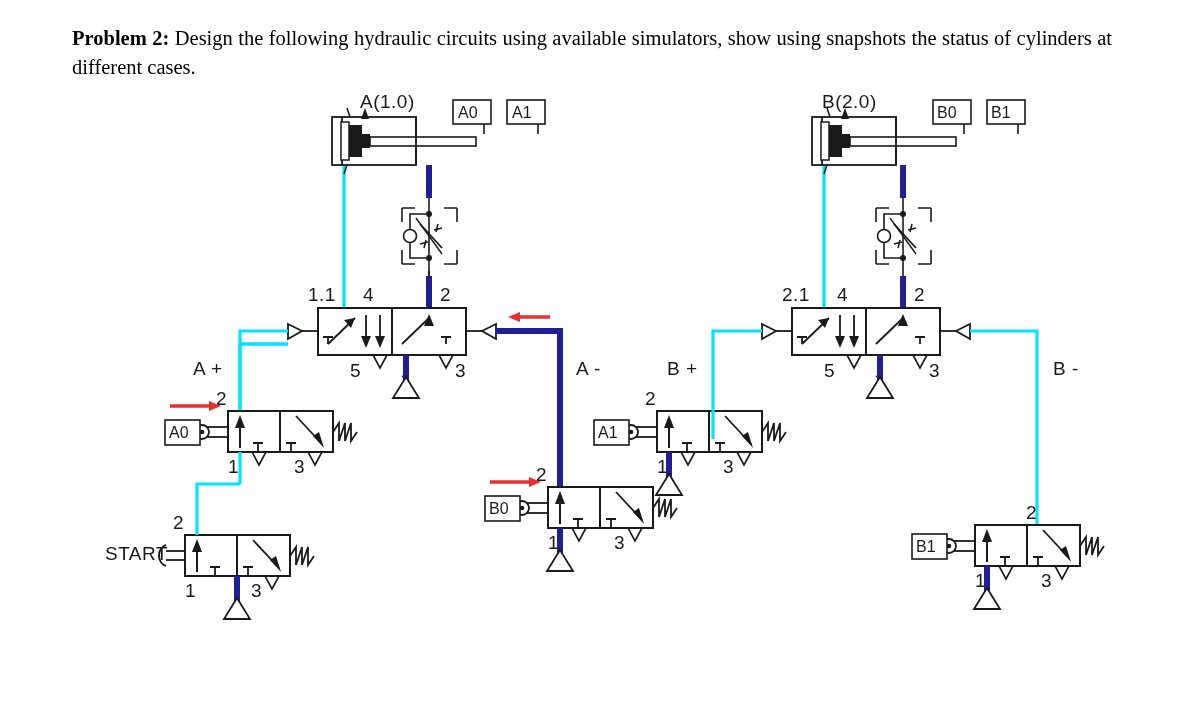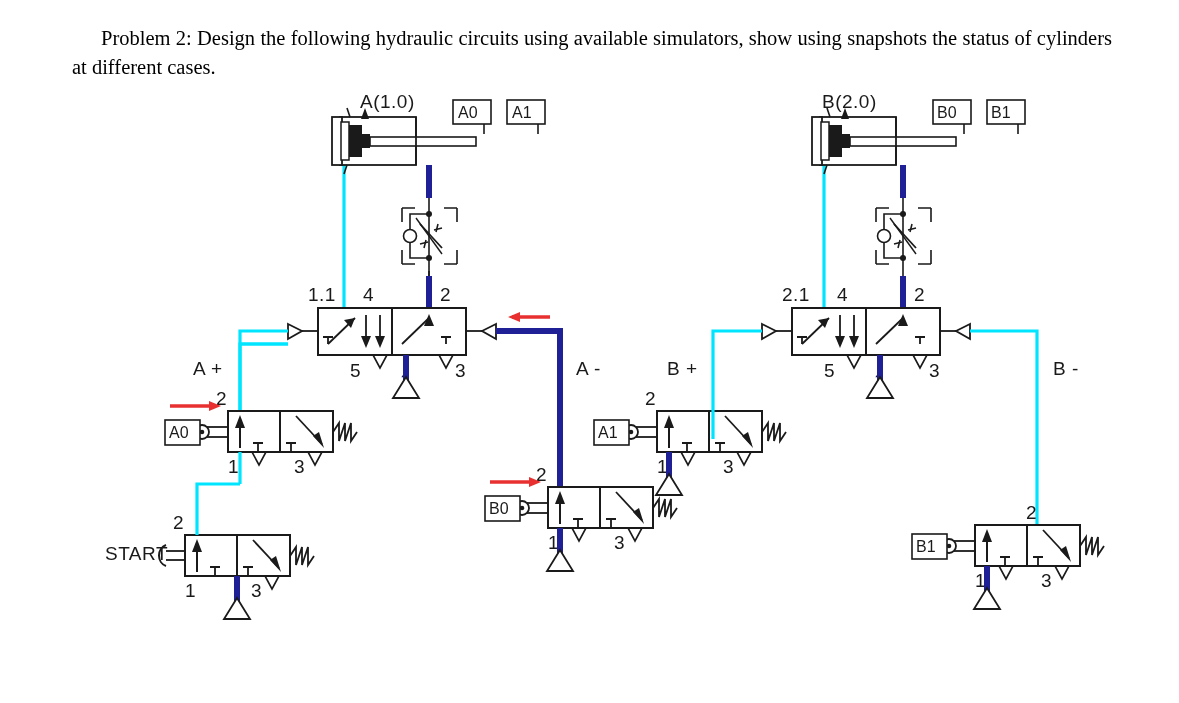--- a/index.html
+++ b/index.html
@@ -11,21 +11,21 @@
   #root{position:relative;width:1179px;height:703px;}
 
   
   .statement{
     position:absolute;left:72px;top:24px;width:1040px;
     font-family:"Liberation Serif", serif;
     font-size:20.5px;line-height:1.42;
     text-align:justify;
     color:#000;
   }
-  .statement b{font-weight:normal;margin-left:29px;}
+  .statement b{font-weight:bold;}
 
   
   #circuit{position:absolute;left:10px;top:86px;width:1179px;height:617px;}
   #circuit svg{display:block;}
 
   .lbl{
     font-family:"Liberation Sans", sans-serif;
     font-size:19px;fill:#1a1a1a;
     letter-spacing:0.5px;
   }

